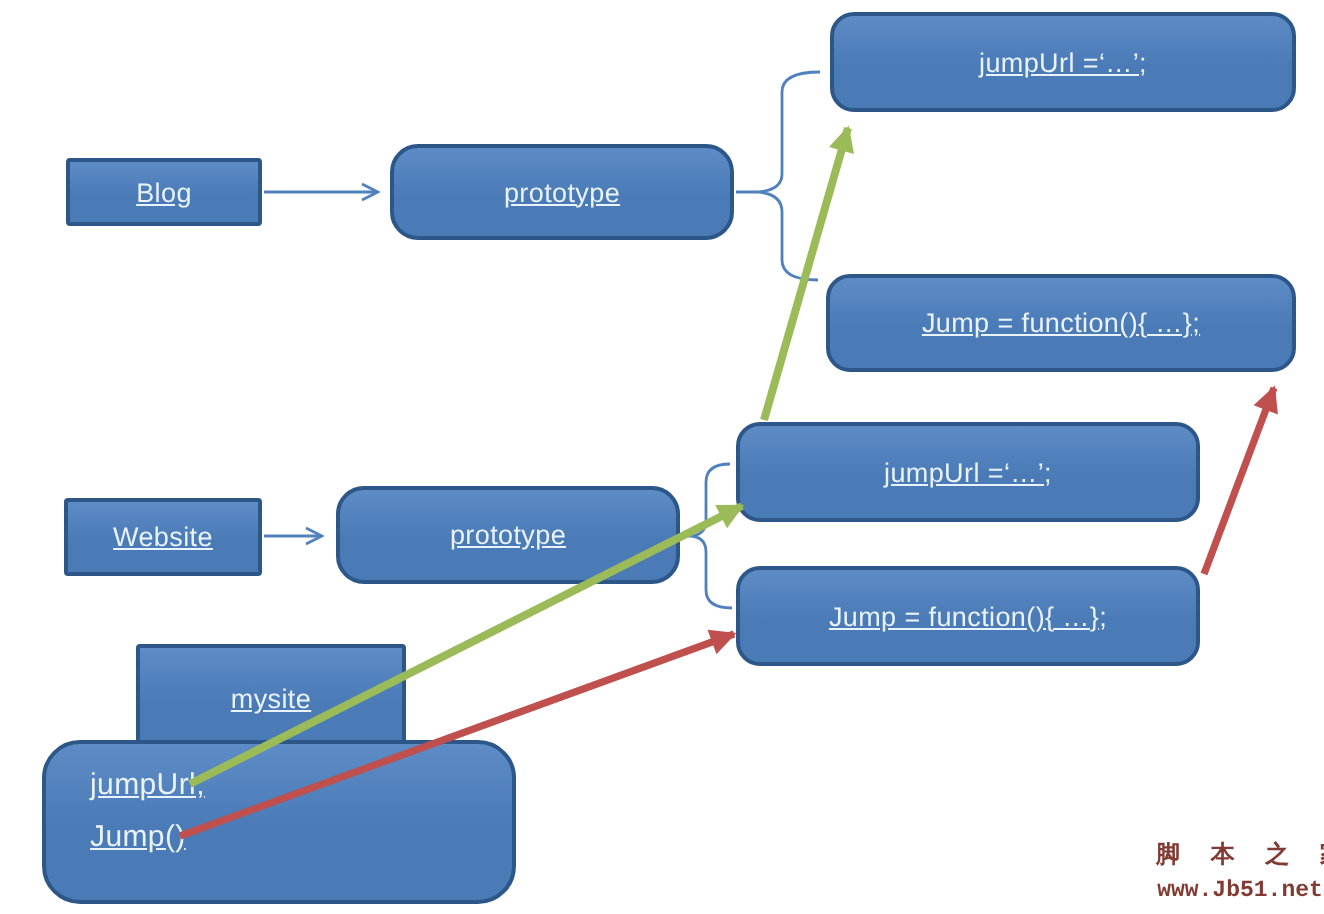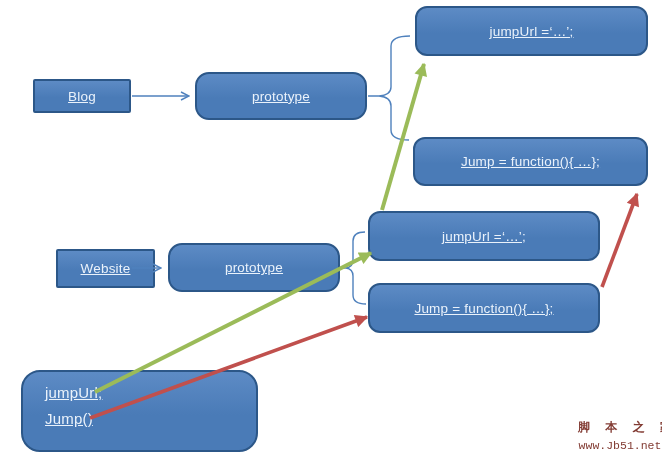--- a/index.html
+++ b/index.html
@@ -18,51 +18,52 @@
     text-decoration:underline;
   }
   .rounded{border-radius:12px;}
   .rounded-lg{border-radius:19px;}
   .sq{border-radius:2px;}
 
   #box-blog            {left:33px;  top:79px;  width:98px;  height:34px;}
   #box-prototype-blog  {left:195px; top:72px;  width:172px; height:48px; border-radius:14px;}
   #box-jumpurl-blog    {left:415px; top:6px;   width:233px; height:50px;}
   #box-jump-blog       {left:413px; top:137px; width:235px; height:49px;}
-  #box-website         {left:32px;  top:249px; width:99px;  height:39px;margin-left:24px;}
+  #box-website         {left:32px;  top:249px; width:99px;  height:39px;}
   #box-prototype-web   {left:168px; top:243px; width:172px; height:49px; border-radius:14px;}
   #box-jumpurl-web     {left:368px; top:211px; width:232px; height:50px;}
   #box-jump-web        {left:368px; top:283px; width:232px; height:50px;}
   #box-mysite          {left:68px;  top:322px; width:135px; height:55px; z-index:1;}
   #box-instance        {left:21px;  top:370px; width:237px; height:82px;
                         flex-direction:column;align-items:flex-start;justify-content:flex-start;
                         padding:8px 0 0 22px;font-size:15px;line-height:26px;}
 
   .arrow-layer{position:absolute;left:0;top:0;z-index:5;pointer-events:none;}
 
   .watermark{
     position:absolute;left:578px;top:419px;width:84px;z-index:4;
     color:var(--watermark);text-align:center;
   }
   .watermark .wm-cn{font-size:12px;font-weight:bold;letter-spacing:6px;white-space:nowrap;}
-  .watermark .wm-url{font-family:"Liberation Mono",monospace;font-size:11.5px;font-weight:normal;margin-top:3px;white-space:nowrap;}
+  .watermark .wm-url{font-family:"Liberation Mono",monospace;font-size:11.5px;font-weight:bold;margin-top:3px;white-space:nowrap;}
 </style>
 </head>
 <body>
 
 <div class="stage">
 
   <div class="box sq" id="box-blog">Blog</div>
   <div class="box" id="box-prototype-blog">prototype</div>
   <div class="box rounded" id="box-jumpurl-blog">jumpUrl =‘…’;</div>
   <div class="box rounded" id="box-jump-blog">Jump = function(){ …};</div>
   <div class="box sq" id="box-website">Website</div>
   <div class="box" id="box-prototype-web">prototype</div>
   <div class="box rounded" id="box-jumpurl-web">jumpUrl =‘…’;</div>
   <div class="box rounded" id="box-jump-web">Jump = function(){ …};</div>
+  <div class="box sq" id="box-mysite">mysite</div>
   <div class="box rounded-lg" id="box-instance">
     <span>jumpUrl;</span>
     <span>Jump()</span>
   </div>
 
   <svg class="arrow-layer" width="662" height="457" viewBox="0 0 662 457">
     <defs>
       <marker id="ah-green" viewBox="0 0 10 10" refX="9" refY="5" markerWidth="15" markerHeight="13" orient="auto" markerUnits="userSpaceOnUse">
         <path d="M0,0 L10,5 L0,10 z" fill="var(--green)"></path>
       </marker>

